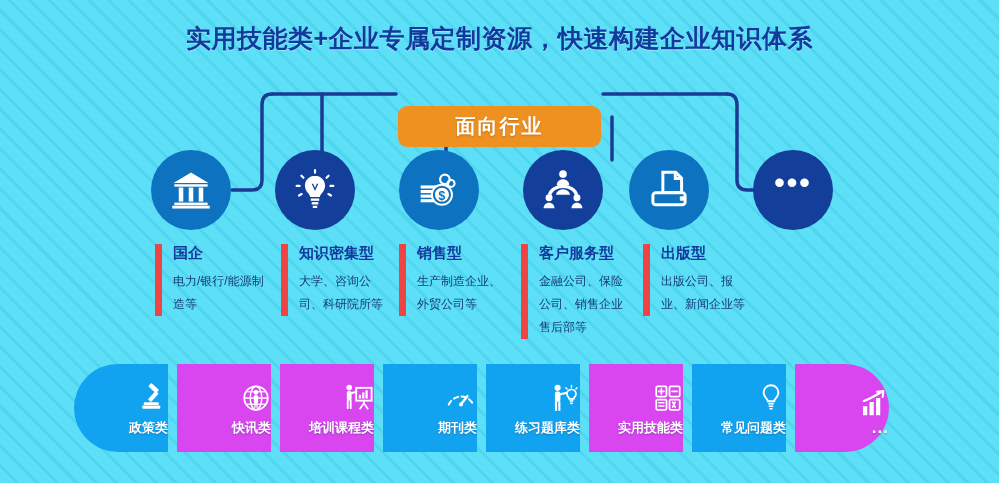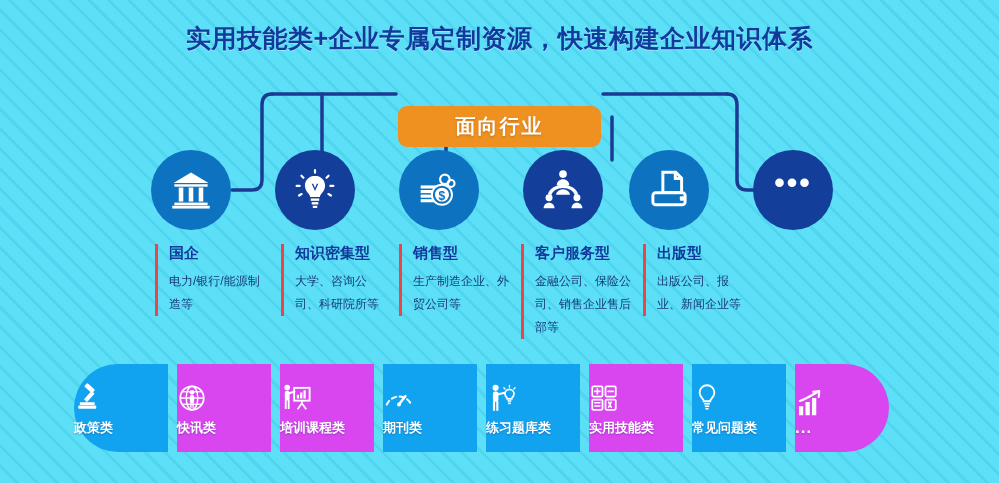--- a/index.html
+++ b/index.html
@@ -96,21 +96,21 @@
     line-height: 10px;
     letter-spacing: 2px;
     margin-top: -14px;
   }
 
   
   .label-block {
     position: absolute;
     top: 244px;
     padding-left: 11px;
-    border-left: 3px solid #ef4444;
+    border-left: 7px solid #ef4444;
   }
   .label-title {
     font-size: 15px;
     font-weight: bold;
     color: #123a9c;
     margin-bottom: 7px;
     white-space: nowrap;
   }
   .label-desc {
     font-size: 12px;
@@ -124,21 +124,21 @@
     left: 74px;
     top: 364px;
     display: flex;
     gap: 9px;
   }
   .tile {
     width: 94px;
     height: 88px;
     display: flex;
     flex-direction: column;
-    align-items: flex-start;
+    align-items: flex-end;
     justify-content: center;
     position: relative;
   }
   .tile.blue   { background: #12a3f0; }
   .tile.orange { background: #d946ef; }
   .tile.first  { border-top-left-radius: 44px; border-bottom-left-radius: 44px; }
   .tile.last   { border-top-right-radius: 44px; border-bottom-right-radius: 44px; }
 
   .tile-icon {
     height: 36px;

